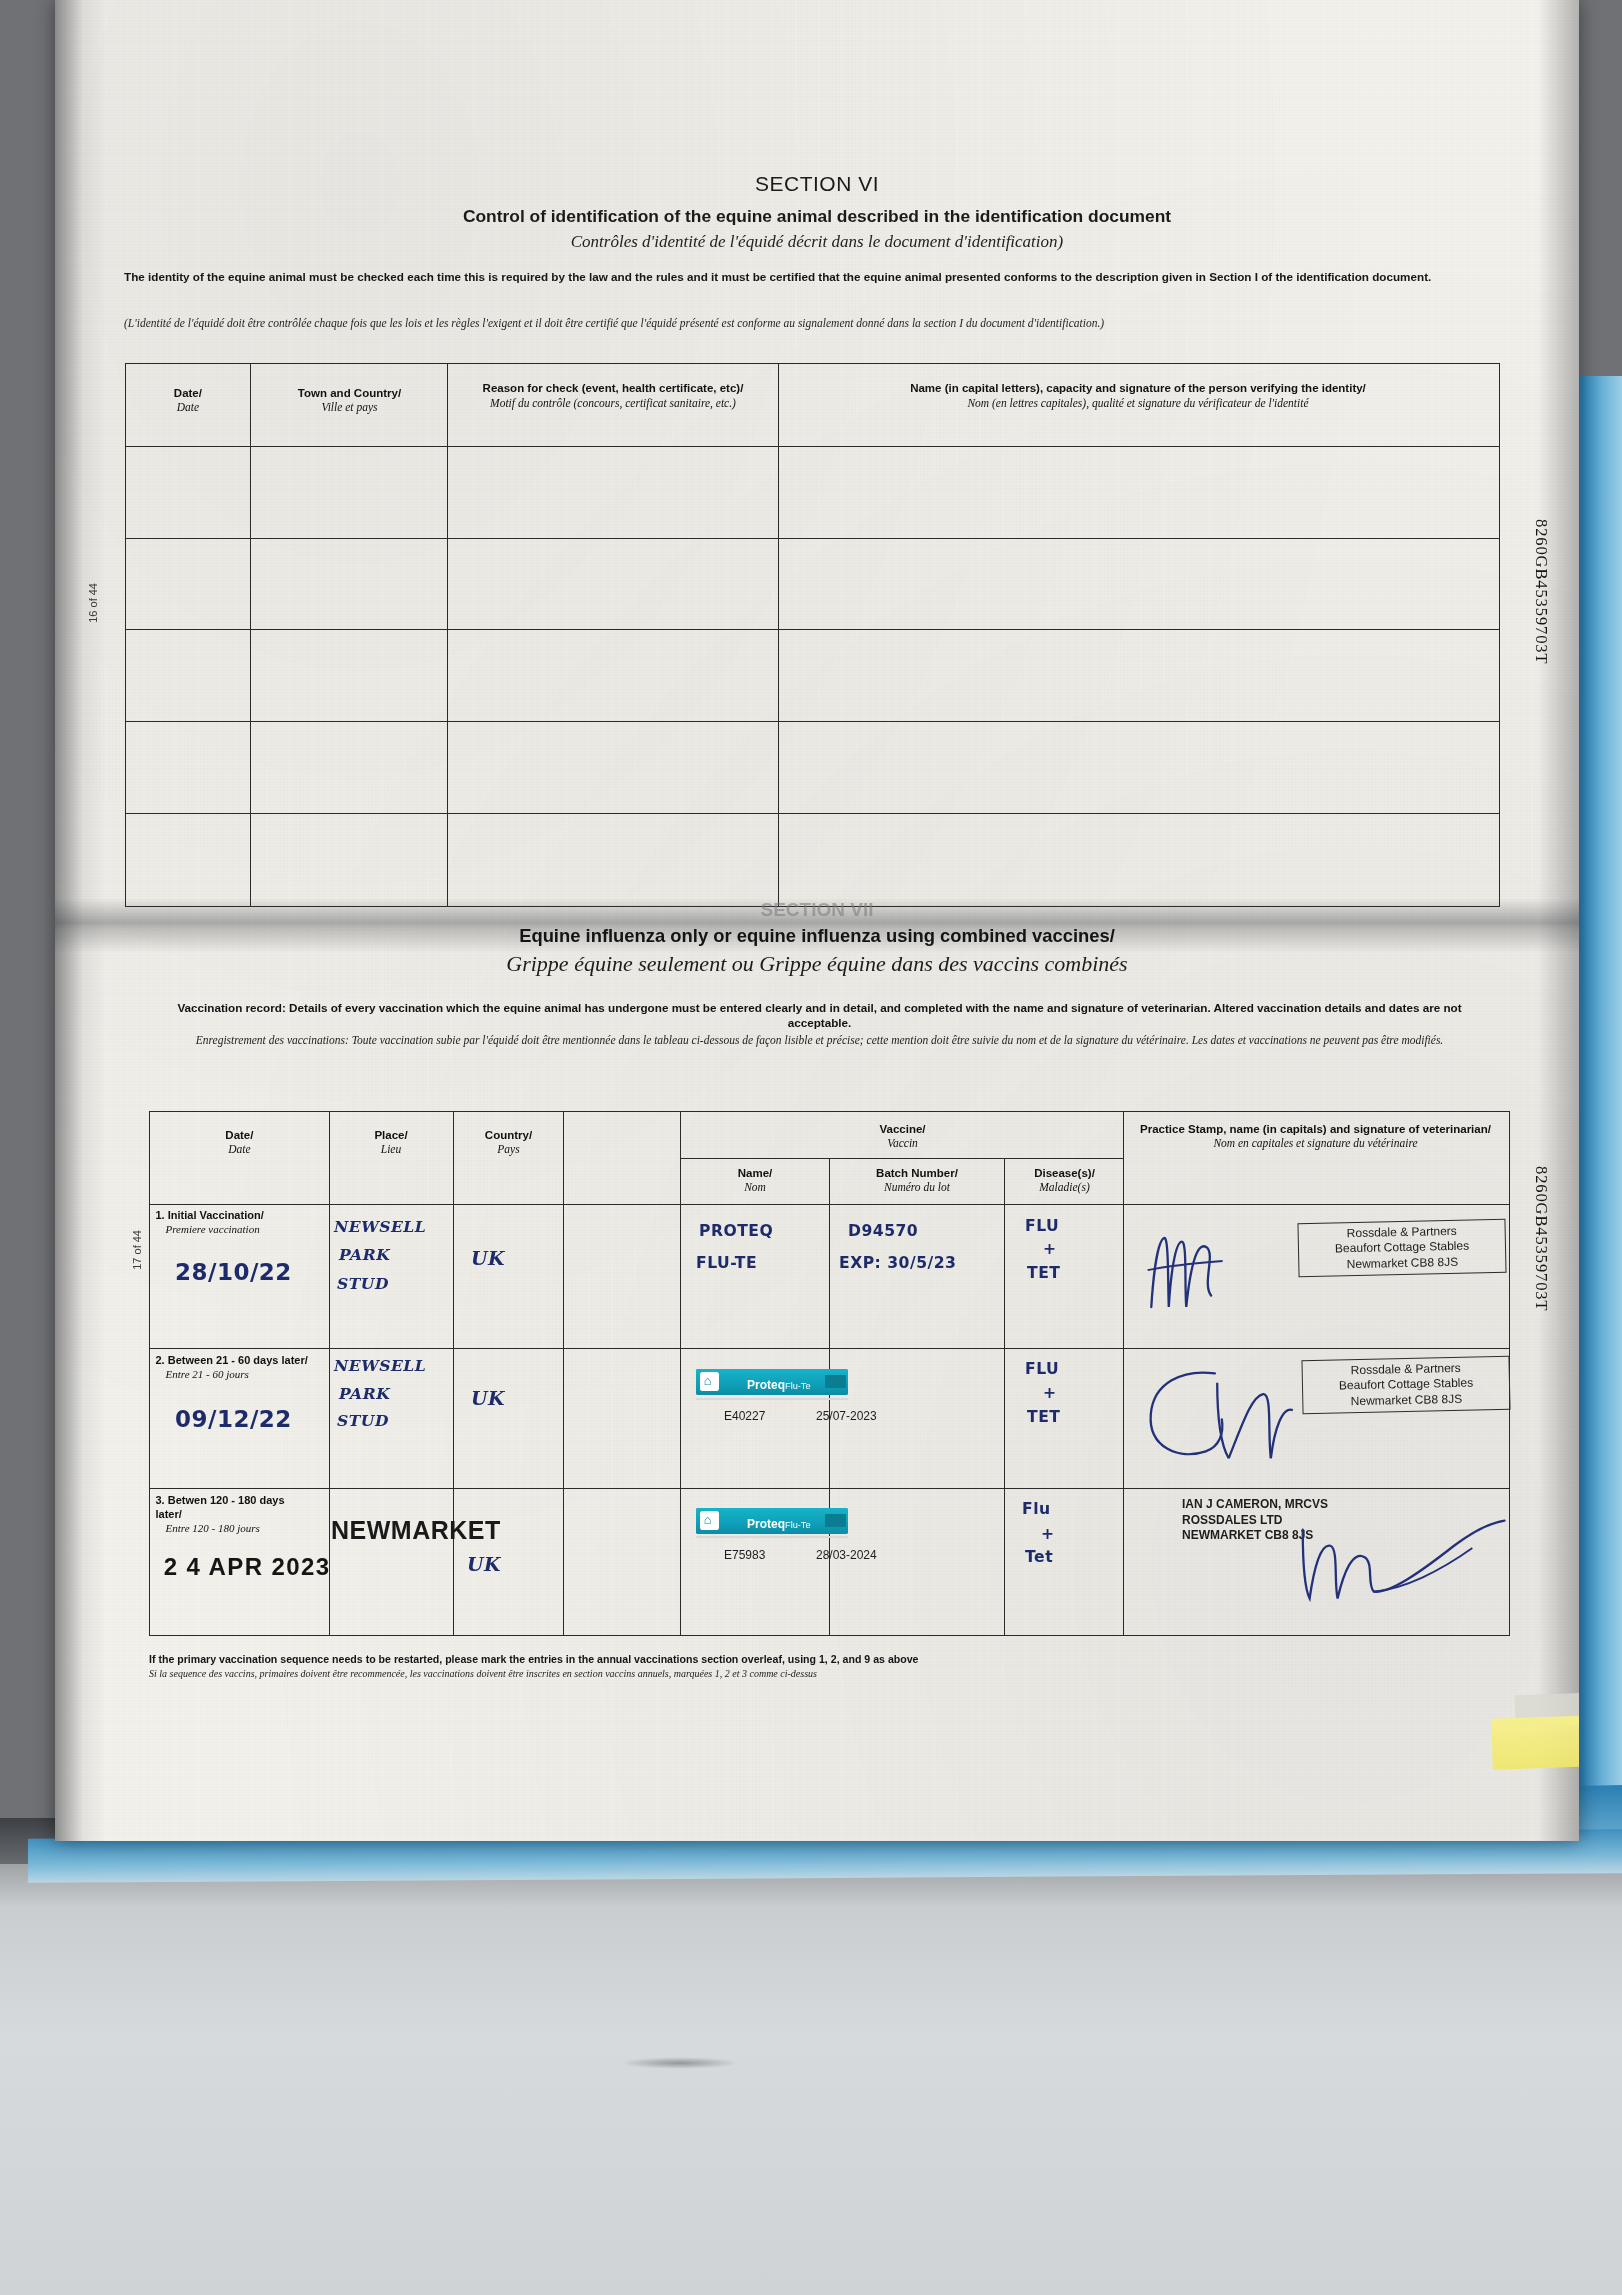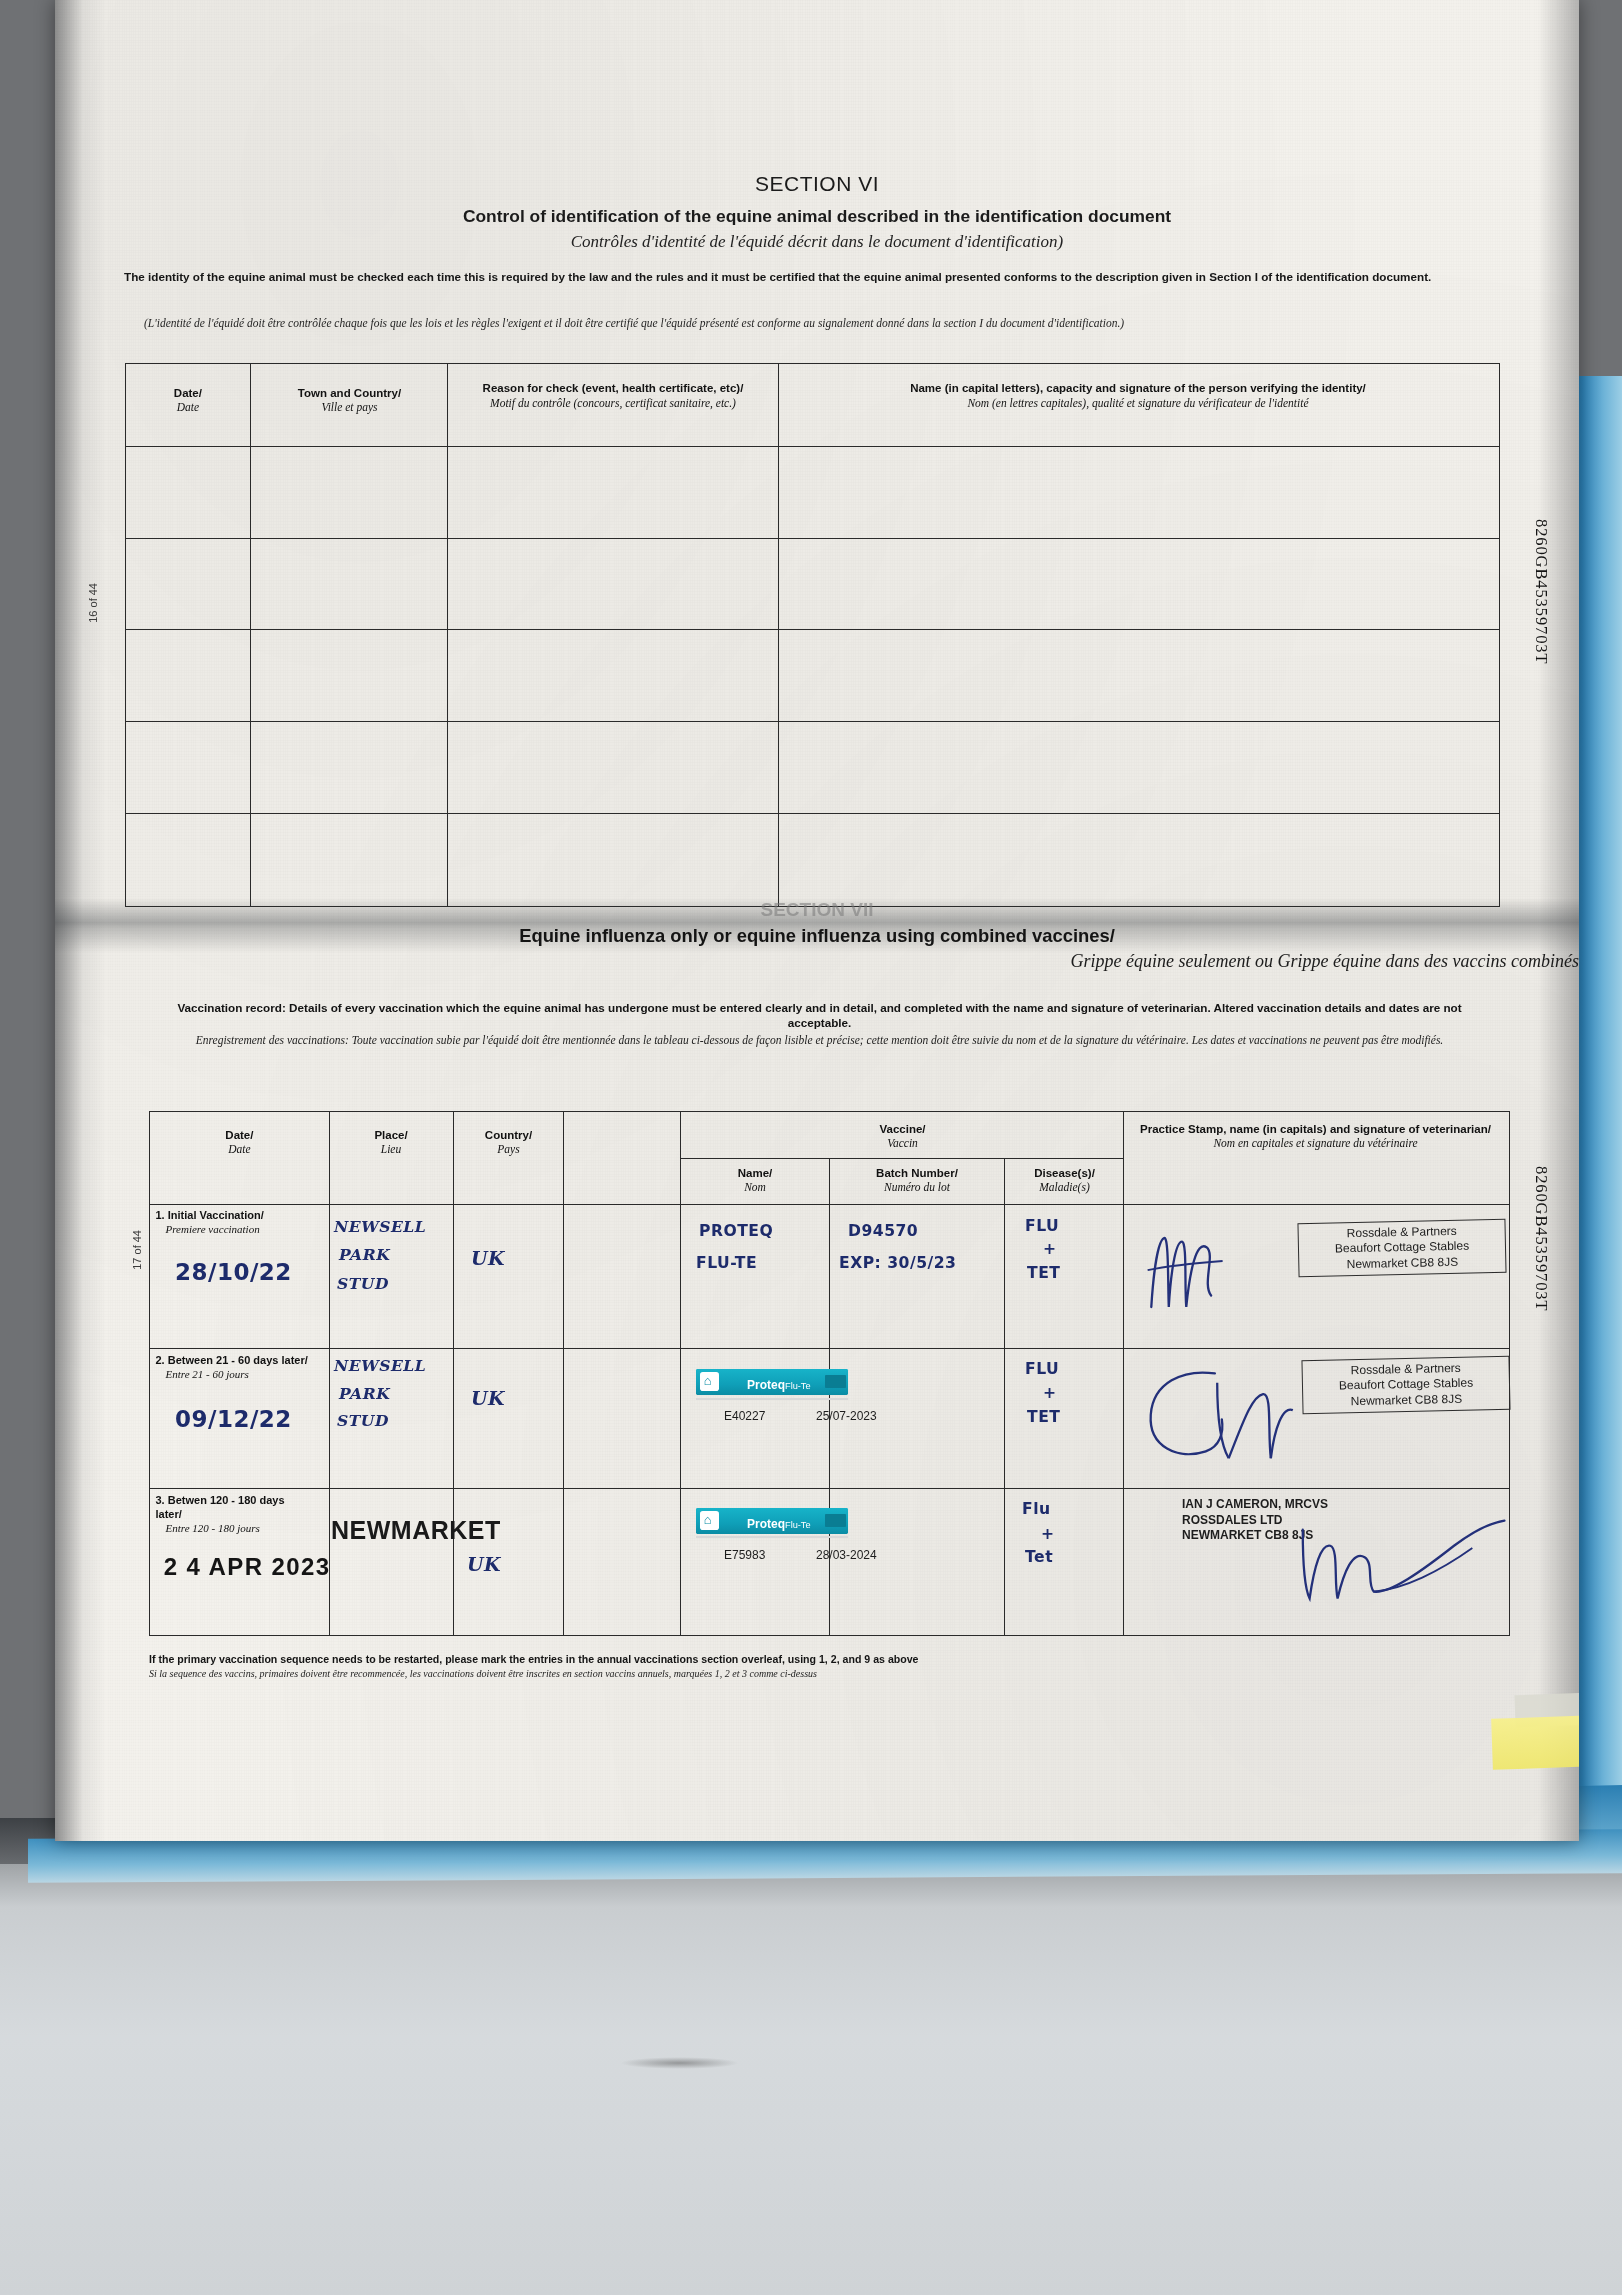--- a/index.html
+++ b/index.html
@@ -135,21 +135,21 @@
   #sec6-fr    { top: 232px; font-size: 17px; font-style: italic; font-family: "Liberation Serif", serif; color: #222; }
 
   .para {
     position: absolute;
     left: 69px;
     width: 1382px;
     font-size: 11.7px;
     line-height: 14.7px;
     color: #161616;
   }
-  .para.it { font-style: italic; font-family: "Liberation Serif", serif; color: #1f1f1f; font-size: 11.5px; margin-left: 20px; }
+  .para.it { font-style: italic; font-family: "Liberation Serif", serif; color: #1f1f1f; font-size: 11.5px; }
   #p-en { top: 270px; font-weight: bold; }
   #p-fr { top: 316px; }
 
   
   .tbl6 {
     position: absolute;
     left: 70px;
     top: 363px;
     width: 1373px;
     height: 542px;
@@ -167,21 +167,21 @@
   .tbl6 .hdr-cell b { font-weight: bold; }
   .tbl6 .hdr-cell i { font-style: italic; font-family: "Liberation Serif", serif; }
 
   
   #flu-en {
     position: absolute; left: 0; right: 0; top: 925px;
     text-align: center; font-size: 18.4px; font-weight: bold; color: #141414;
   }
   #flu-fr {
     position: absolute; left: 0; right: 0; top: 951px;
-    text-align: right; font-size: 18px; font-style: italic;
+    text-align: center; font-size: 22px; font-style: italic;
     font-family: "Liberation Serif", serif; color: #1c1c1c;
   }
   #vac-en {
     position: absolute; left: 115px; width: 1299px; top: 1000px;
     text-align: center; font-size: 11.7px; font-weight: bold; line-height: 15px; color: #131313;
   }
   #vac-fr {
     position: absolute; left: 115px; width: 1299px; top: 1033px;
     text-align: center; font-size: 11.5px; font-style: italic;
     font-family: "Liberation Serif", serif; line-height: 15px; color: #1c1c1c;

